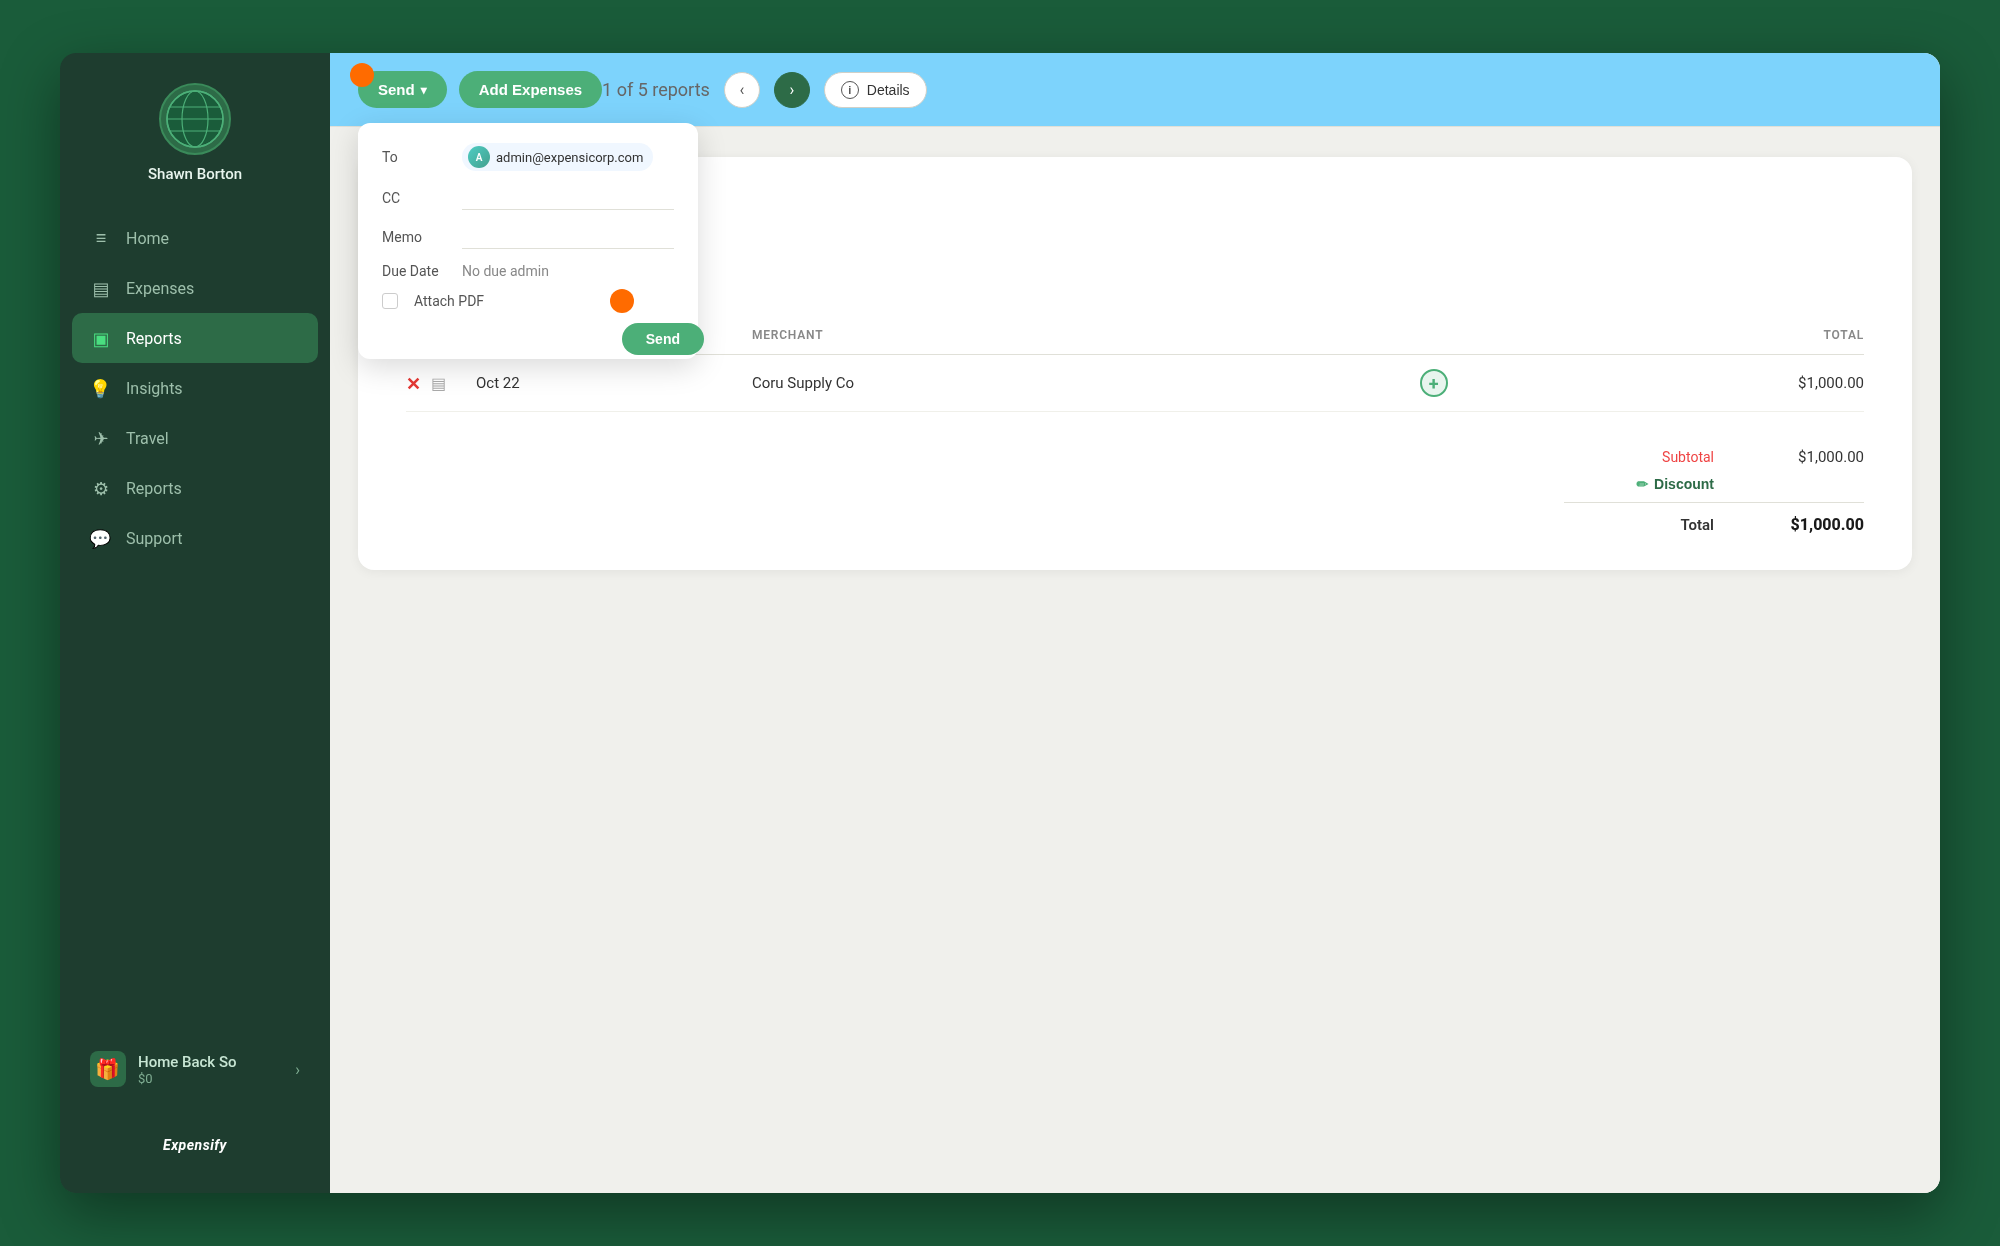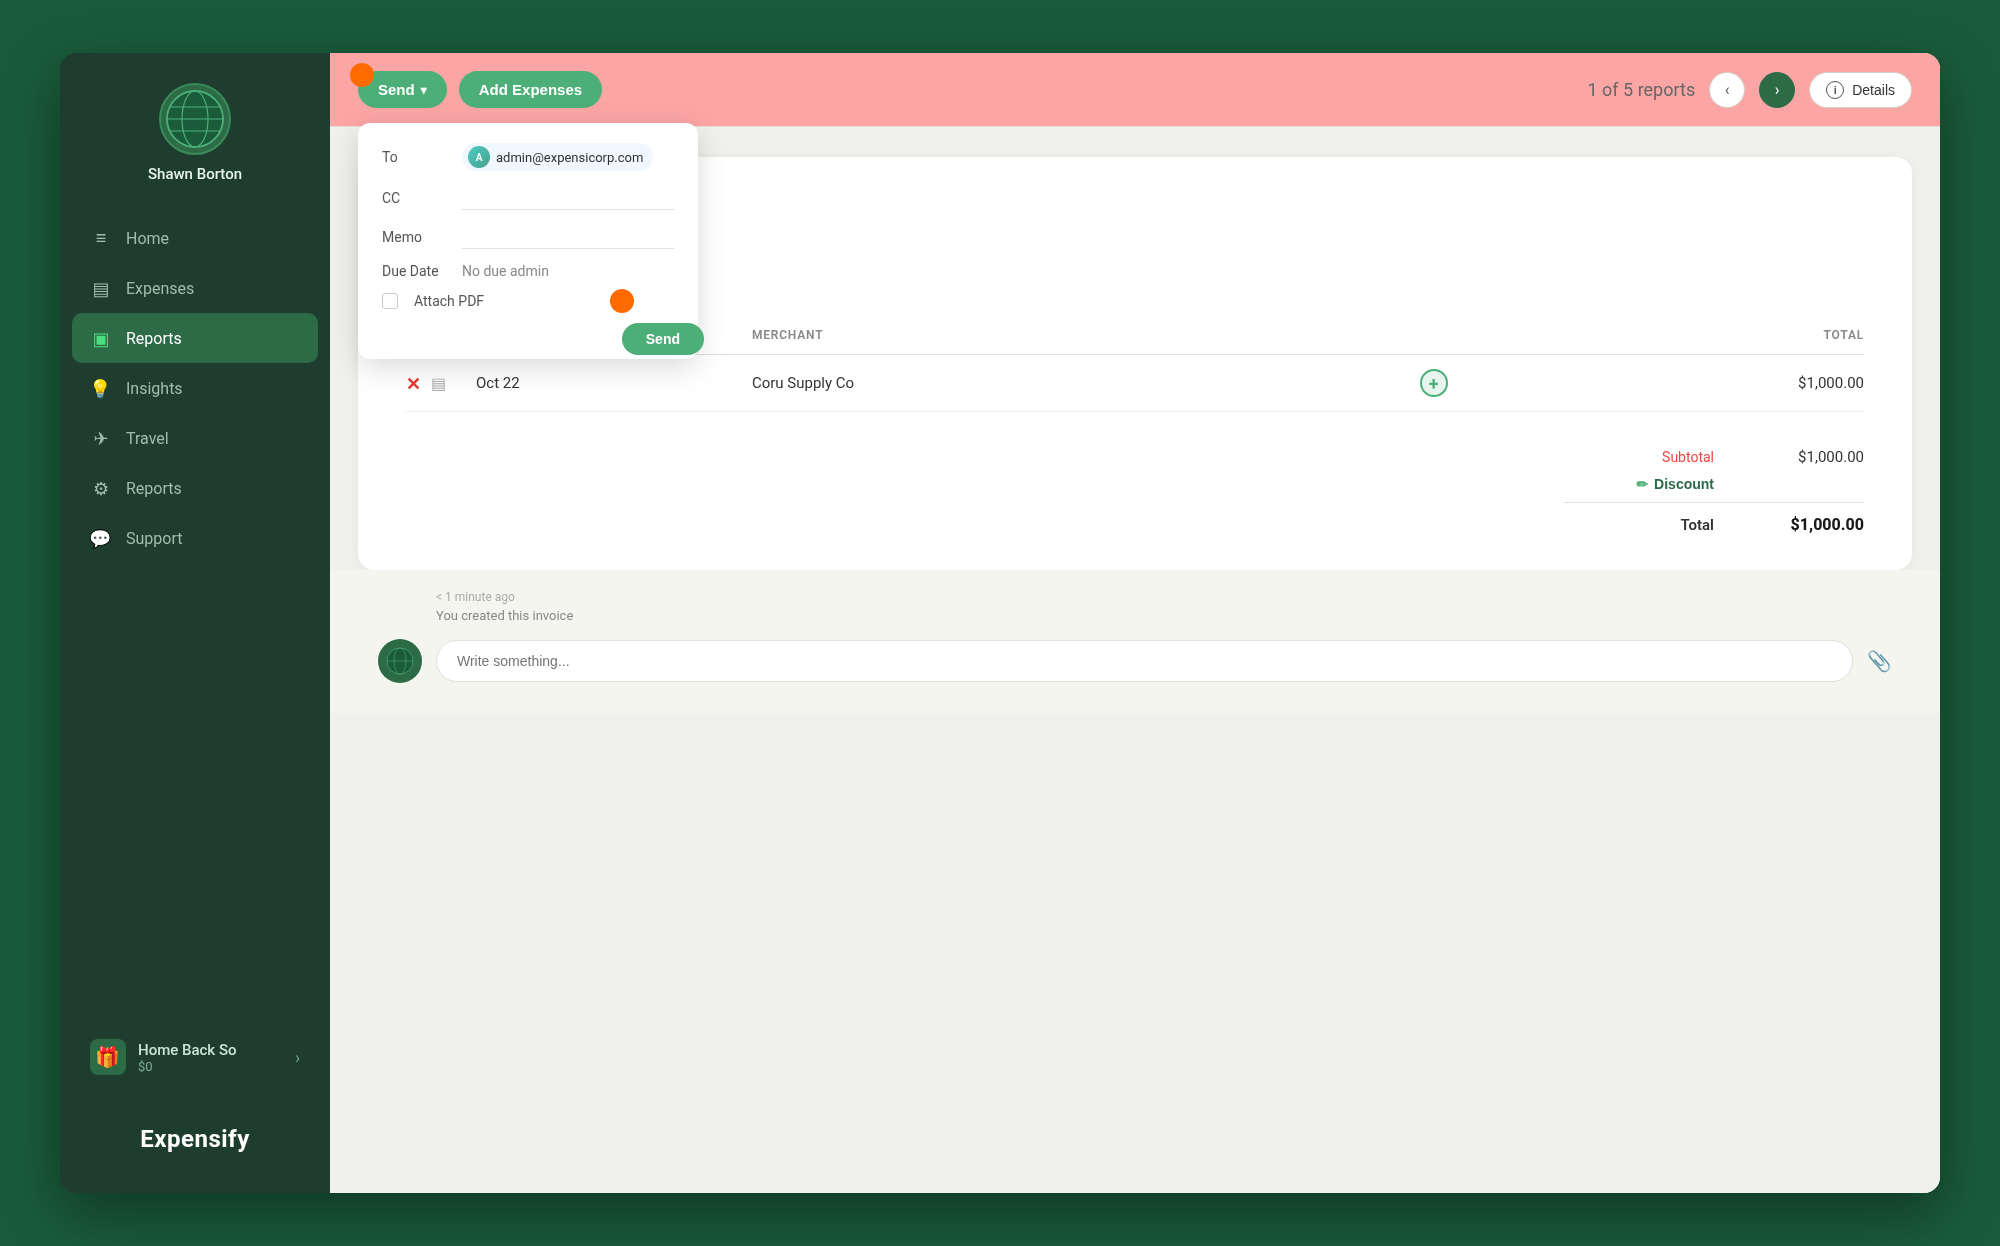--- a/index.html
+++ b/index.html
@@ -112,39 +112,39 @@
       font-size: 20px;
     }
     .cashback-text { flex: 1; }
     .cashback-label { color: #c8e6d4; font-size: 15px; font-weight: 500; }
     .cashback-amount { color: #7fad92; font-size: 13px; }
     .cashback-arrow { color: #7fad92; font-size: 16px; }
     .expensify-logo {
       text-align: center;
       padding: 20px;
       color: #ffffff;
-      font-size: 24px;
+      font-size: 14px;
       font-weight: 700;
       letter-spacing: 0.5px;
+      font-style: italic;
     }
     
     .main-content {
       flex: 1;
       background: #f0f0ec;
       display: flex;
       flex-direction: column;
       position: relative;
     }
     
     .toolbar {
-      background: #fca5a5;
+      background: #7dd3fc;
       padding: 18px 28px;
       display: flex;
       align-items: center;
-      justify-content: space-between;
       border-bottom: 1px solid #e0e0d8;
       position: relative;
       z-index: 10;
     }
     .toolbar-left {
       display: flex;
       align-items: center;
       gap: 12px;
     }
     .btn-send {
@@ -721,30 +721,15 @@
             </button>
             <span style="min-width:90px;"></span>
           </div>
           <div class="final-total-row">
             <span class="final-total-label">Total</span>
             <span class="final-total-value">$1,000.00</span>
           </div>
         </div>
       </div>
 
-      <div class="comment-section">
-        <div class="comment-timestamp">&lt; 1 minute ago</div>
-        <div class="comment-created">You created this invoice</div>
-        <div class="comment-input-row">
-          <div class="comment-avatar">
-            <svg width="28" height="28" viewBox="0 0 60 60" fill="none">
-              <circle cx="30" cy="30" r="28" fill="#1a5c3a" stroke="#4caf78" stroke-width="1.5"></circle>
-              <ellipse cx="30" cy="30" rx="13" ry="28" stroke="#4caf78" stroke-width="1.2" fill="none"></ellipse>
-              <line x1="2" y1="30" x2="58" y2="30" stroke="#4caf78" stroke-width="1.2"></line>
-            </svg>
-          </div>
-          <input class="comment-input" type="text" placeholder="Write something..." style="">
-          <span class="attachment-icon">📎</span>
-        </div>
-      </div>
     </div>
   </main>
 </div>
 
 </body></html>

